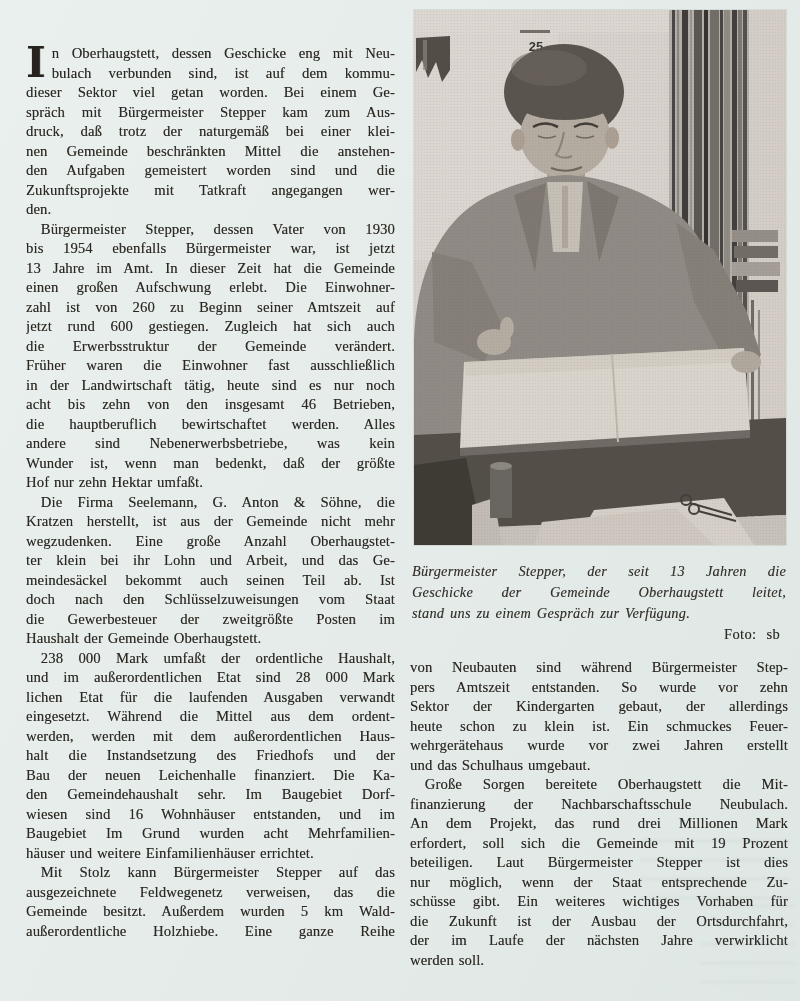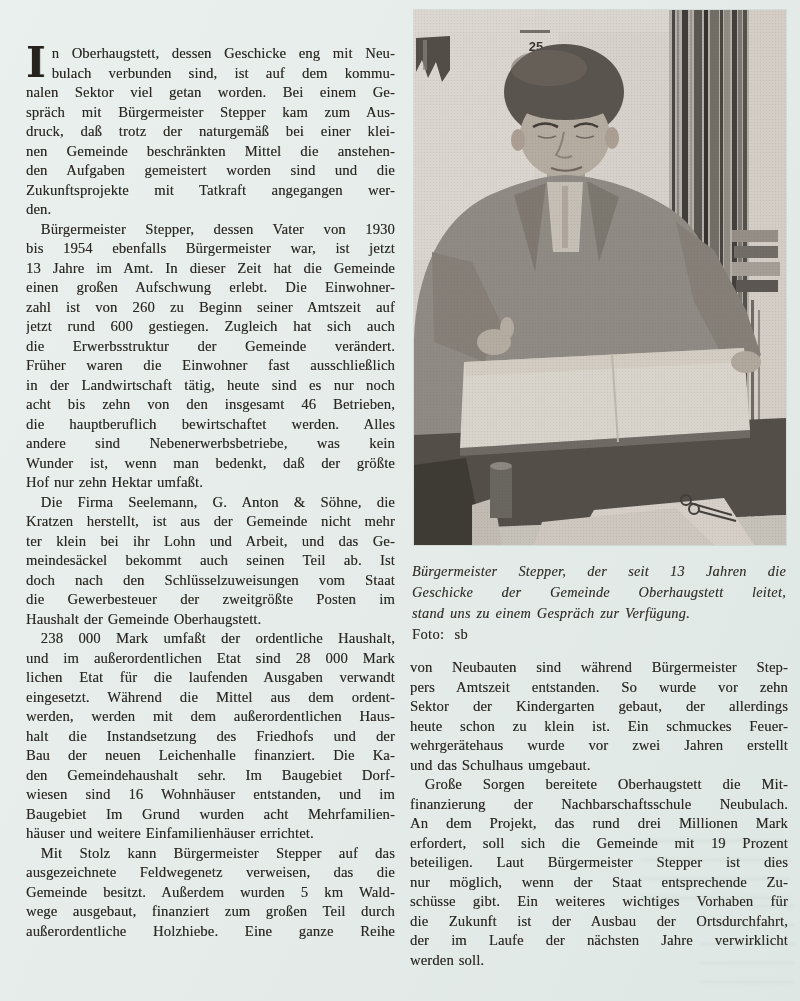--- a/index.html
+++ b/index.html
@@ -33,40 +33,40 @@
   }
   .caption{position:absolute;left:412px;top:561px;width:374px;}
   .cap-line{
     font-size:14.2px;font-style:italic;line-height:21px;height:21px;overflow:hidden;
     text-align:justify;text-align-last:justify;letter-spacing:0.3px;word-spacing:2px;
     color:#332f29;text-shadow:0.3px 0 0 rgba(51,47,41,0.4);
   }
   .cap-line.pend{text-align-last:left;}
   .credit{
     position:absolute;left:412px;top:624px;width:368px;height:21px;
-    font-size:14.4px;line-height:21px;word-spacing:6px;
+    font-size:14.4px;line-height:21px;text-align:right;word-spacing:6px;
     letter-spacing:0.4px;color:#2e2b25;text-shadow:0.3px 0 0 rgba(46,43,37,0.45);
   }
   .ghost{position:absolute;opacity:0.35;filter:blur(1.6px);pointer-events:none;}
   .ghost.g1{left:640px;top:840px;width:150px;height:60px;
     background:repeating-linear-gradient(180deg,rgba(125,150,143,0.35) 0 2px,transparent 2px 19px);}
   .ghost.g2{left:700px;top:905px;width:95px;height:80px;
     background:repeating-linear-gradient(180deg,rgba(125,150,143,0.30) 0 2px,transparent 2px 19px);}
 </style>
 </head>
 <body>
 
 <div class="page">
 
   <div class="col left">
       <div class="para">
         <span class="dropcap">I</span>
         <div class="line">n Oberhaugstett, dessen Geschicke eng mit Neu-</div>
         <div class="line">bulach verbunden sind, ist auf dem kommu-</div>
-        <div class="line">nalen Sektor viel getan worden. Bei einem Ge-</div>
+        <div class="line">dieser Sektor viel getan worden. Bei einem Ge-</div>
         <div class="line">spräch mit Bürgermeister Stepper kam zum Aus-</div>
         <div class="line">druck, daß trotz der naturgemäß bei einer klei-</div>
         <div class="line">nen Gemeinde beschränkten Mittel die anstehen-</div>
         <div class="line">den Aufgaben gemeistert worden sind und die</div>
         <div class="line">Zukunftsprojekte mit Tatkraft angegangen wer-</div>
         <div class="line pend">den.</div>
       </div>
       <div class="para">
         <div class="line"> Bürgermeister Stepper, dessen Vater von 1930</div>
         <div class="line">bis 1954 ebenfalls Bürgermeister war, ist jetzt</div>
@@ -79,20 +79,21 @@
         <div class="line">in der Landwirtschaft tätig, heute sind es nur noch</div>
         <div class="line">acht bis zehn von den insgesamt 46 Betrieben,</div>
         <div class="line">die hauptberuflich bewirtschaftet werden. Alles</div>
         <div class="line">andere sind Nebenerwerbsbetriebe, was kein</div>
         <div class="line">Wunder ist, wenn man bedenkt, daß der größte</div>
         <div class="line pend">Hof nur zehn Hektar umfaßt.</div>
       </div>
       <div class="para">
         <div class="line"> Die Firma Seelemann, G. Anton &amp; Söhne, die</div>
         <div class="line">Kratzen herstellt, ist aus der Gemeinde nicht mehr</div>
+        <div class="line">wegzudenken. Eine große Anzahl Oberhaugstet-</div>
         <div class="line">ter klein bei ihr Lohn und Arbeit, und das Ge-</div>
         <div class="line">meindesäckel bekommt auch seinen Teil ab. Ist</div>
         <div class="line">doch nach den Schlüsselzuweisungen vom Staat</div>
         <div class="line">die Gewerbesteuer der zweitgrößte Posten im</div>
         <div class="line pend">Haushalt der Gemeinde Oberhaugstett.</div>
       </div>
       <div class="para">
         <div class="line"> 238&nbsp;000 Mark umfaßt der ordentliche Haushalt,</div>
         <div class="line">und im außerordentlichen Etat sind 28&nbsp;000 Mark</div>
         <div class="line">lichen Etat für die laufenden Ausgaben verwandt</div>
@@ -102,21 +103,20 @@
         <div class="line">Bau der neuen Leichenhalle finanziert. Die Ka-</div>
         <div class="line">den Gemeindehaushalt sehr. Im Baugebiet Dorf-</div>
         <div class="line">wiesen sind 16 Wohnhäuser entstanden, und im</div>
         <div class="line">Baugebiet Im Grund wurden acht Mehrfamilien-</div>
         <div class="line pend">häuser und weitere Einfamilienhäuser errichtet.</div>
       </div>
       <div class="para">
         <div class="line"> Mit Stolz kann Bürgermeister Stepper auf das</div>
         <div class="line">ausgezeichnete Feldwegenetz verweisen, das die</div>
         <div class="line">Gemeinde besitzt. Außerdem wurden 5 km Wald-</div>
-        <div class="line">wege ausgebaut, finanziert zum großen Teil durch</div>
         <div class="line">außerordentliche Holzhiebe. Eine ganze Reihe</div>
       </div>
     </div>
 
   <div class="photo">
     <svg width="372" height="535" viewBox="0 0 372 535" xmlns="http://www.w3.org/2000/svg">
       <defs>
         <pattern id="ht" width="3" height="3" patternUnits="userSpaceOnUse">
           <circle cx="1.5" cy="1.5" r="0.6" fill="#3f3b35" opacity="0.11"></circle>
         </pattern>

